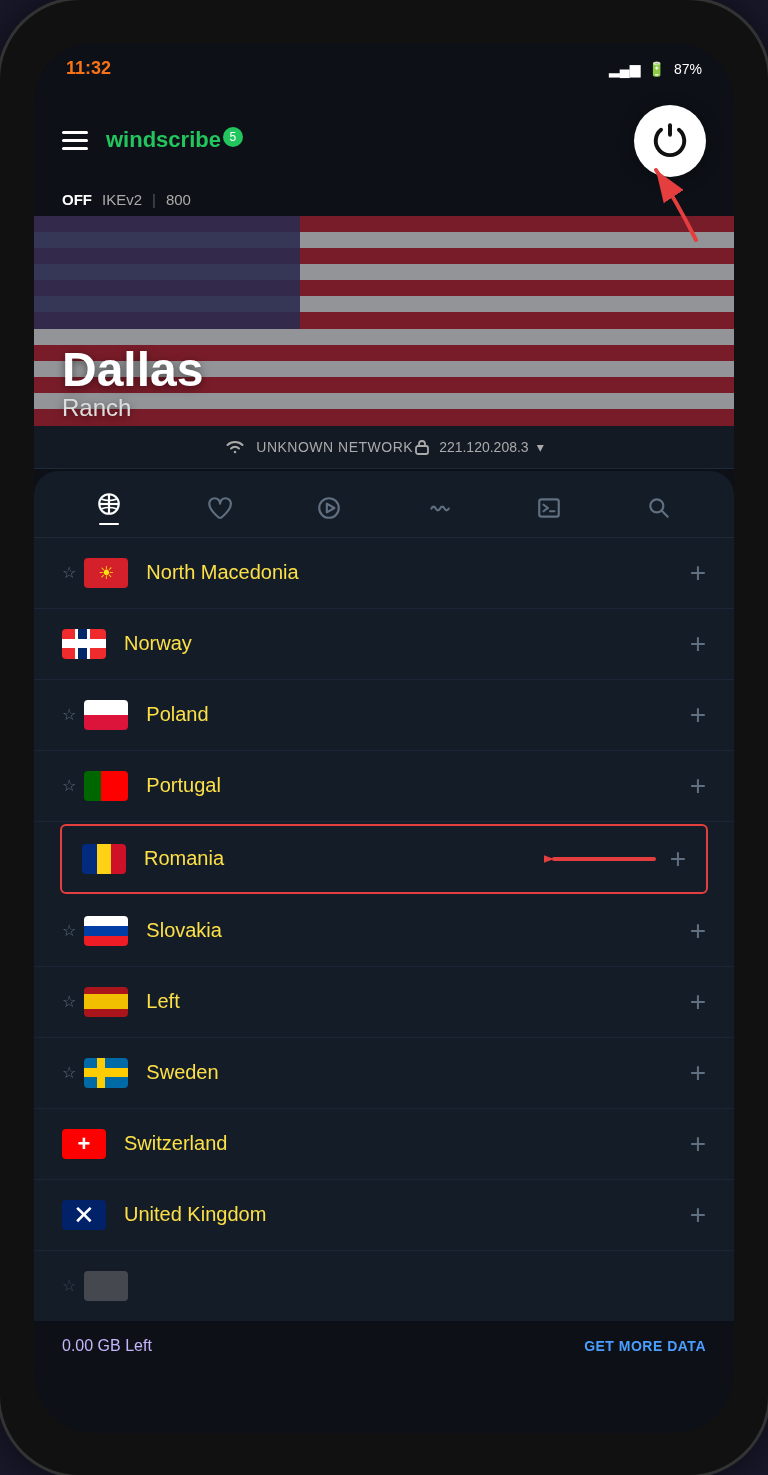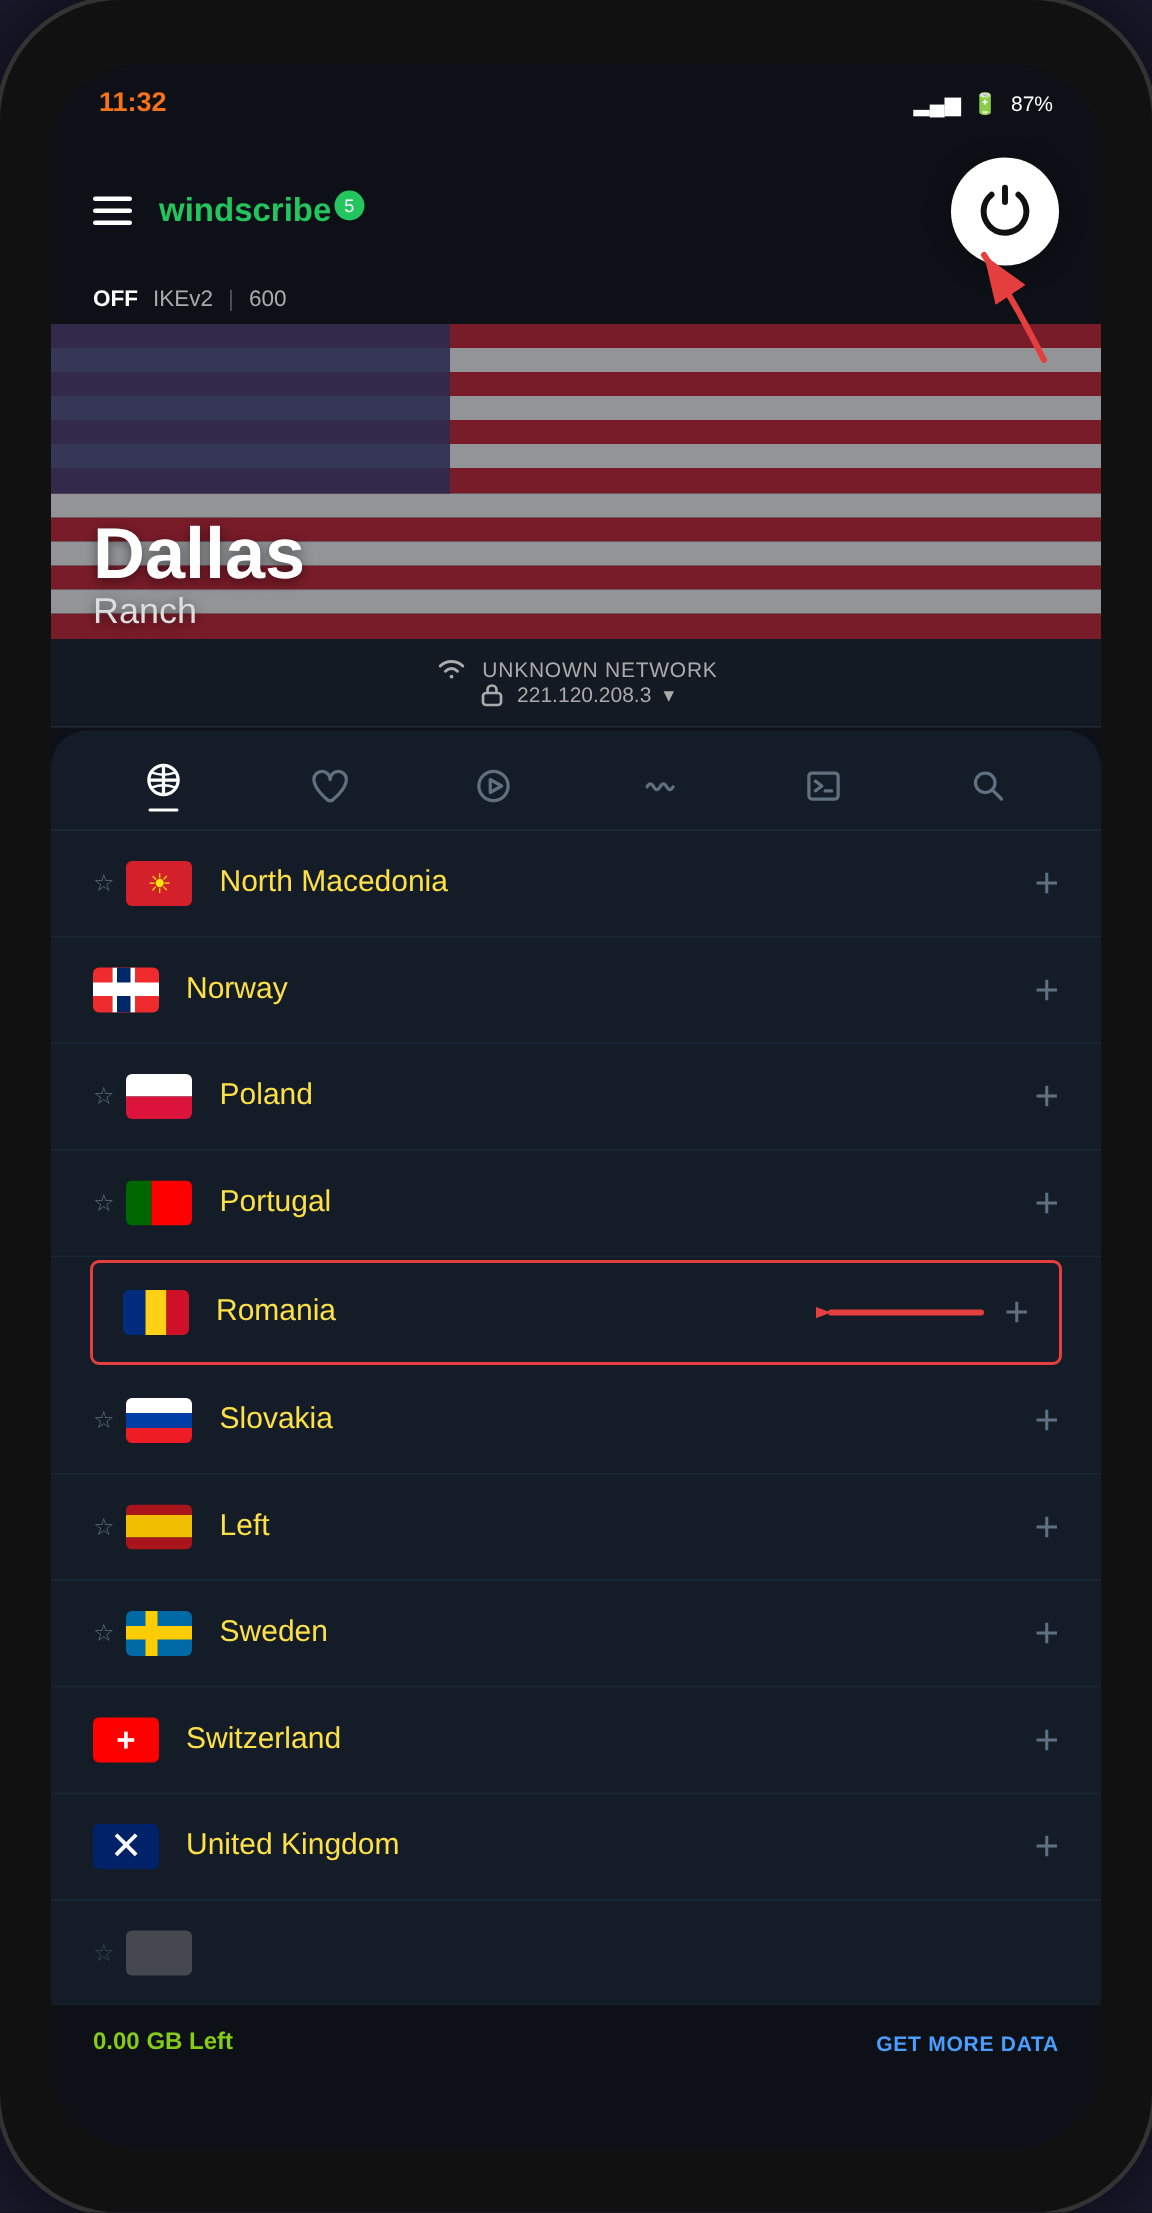--- a/index.html
+++ b/index.html
@@ -197,21 +197,20 @@
       text-shadow: 0 2px 8px rgba(0,0,0,0.5);
     }
     
     .network-bar {
       background: #141a24;
       padding: 12px 28px;
       display: flex;
       justify-content: center;
       align-items: center;
       border-bottom: 1px solid #1e2a38;
-      flex-direction: column;
     }
     .network-left {
       display: flex;
       align-items: center;
       gap: 10px;
       color: #aaa;
       font-size: 14px;
       text-transform: uppercase;
       letter-spacing: 0.5px;
     }
@@ -308,23 +307,23 @@
     }
     
     .footer {
       background: #0d1117;
       padding: 16px 28px;
       display: flex;
       justify-content: space-between;
       align-items: center;
     }
     .footer-left {
-      color: #84cc16;
+      color: #c4b5fd;
       font-size: 16px;
-      font-weight: 700;
+      font-weight: 400;
     }
     .footer-right {
       color: #4a9eff;
       font-size: 14px;
       font-weight: 700;
       letter-spacing: 0.5px;
       cursor: pointer;
     }
     
     .flag-north-macedonia {
@@ -479,21 +478,21 @@
           </defs>
           <path d="M 60 80 Q 40 40 20 10" stroke="#e53e3e" stroke-width="4" fill="none" marker-end="url(#arrowhead)" stroke-linecap="round"></path>
         </svg>
       </div>
     </div>
 
     <div class="sub-header">
       <span class="status-off">OFF</span>
       <span>IKEv2</span>
       <span class="divider">|</span>
-      <span>600</span>
+      <span>800</span>
     </div>
 
     <div class="hero">
       <div class="us-flag">
         <div class="flag-stripes">
           <div class="stripe red"></div>
           <div class="stripe white"></div>
           <div class="stripe red"></div>
           <div class="stripe white"></div>
           <div class="stripe red"></div>

